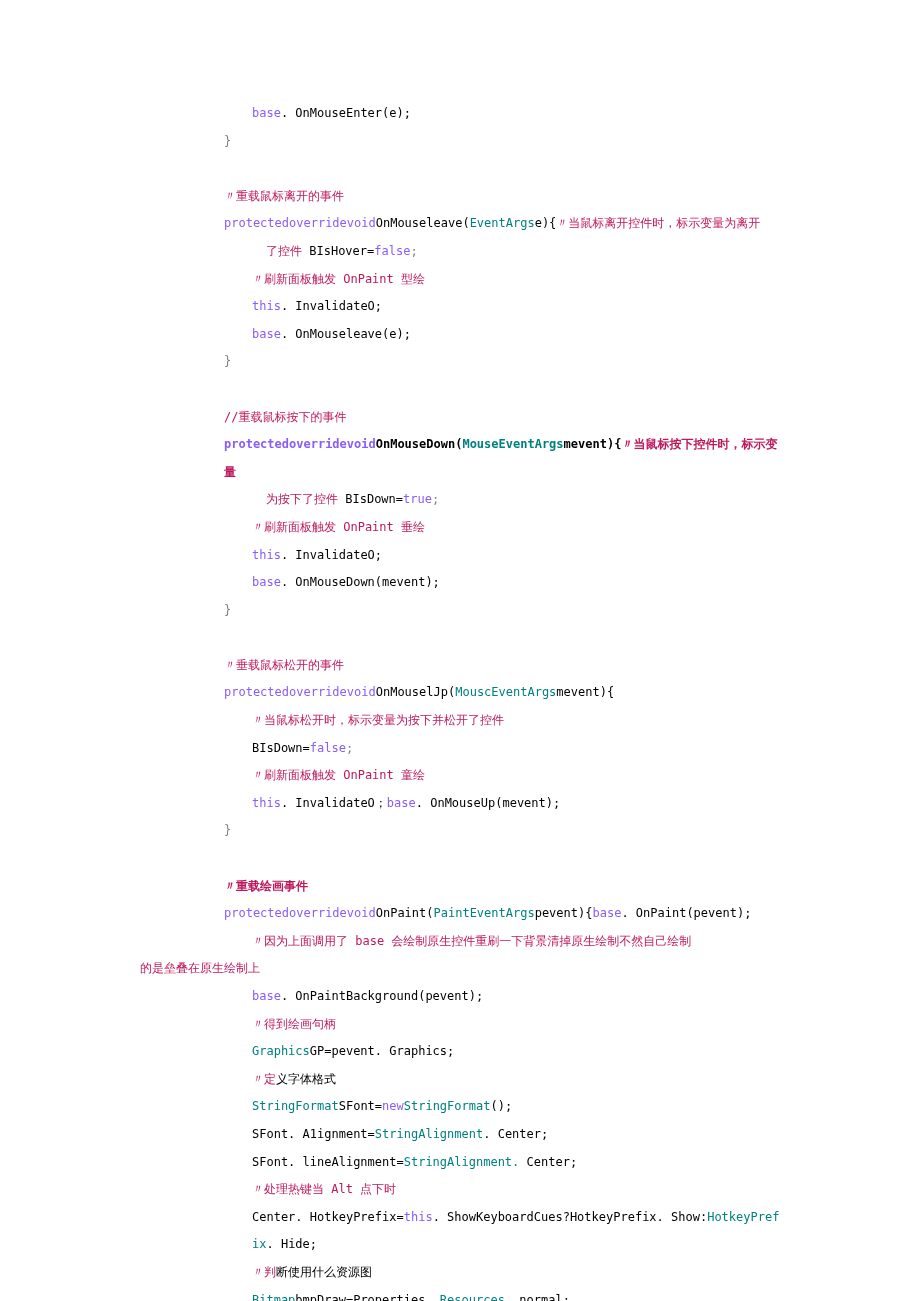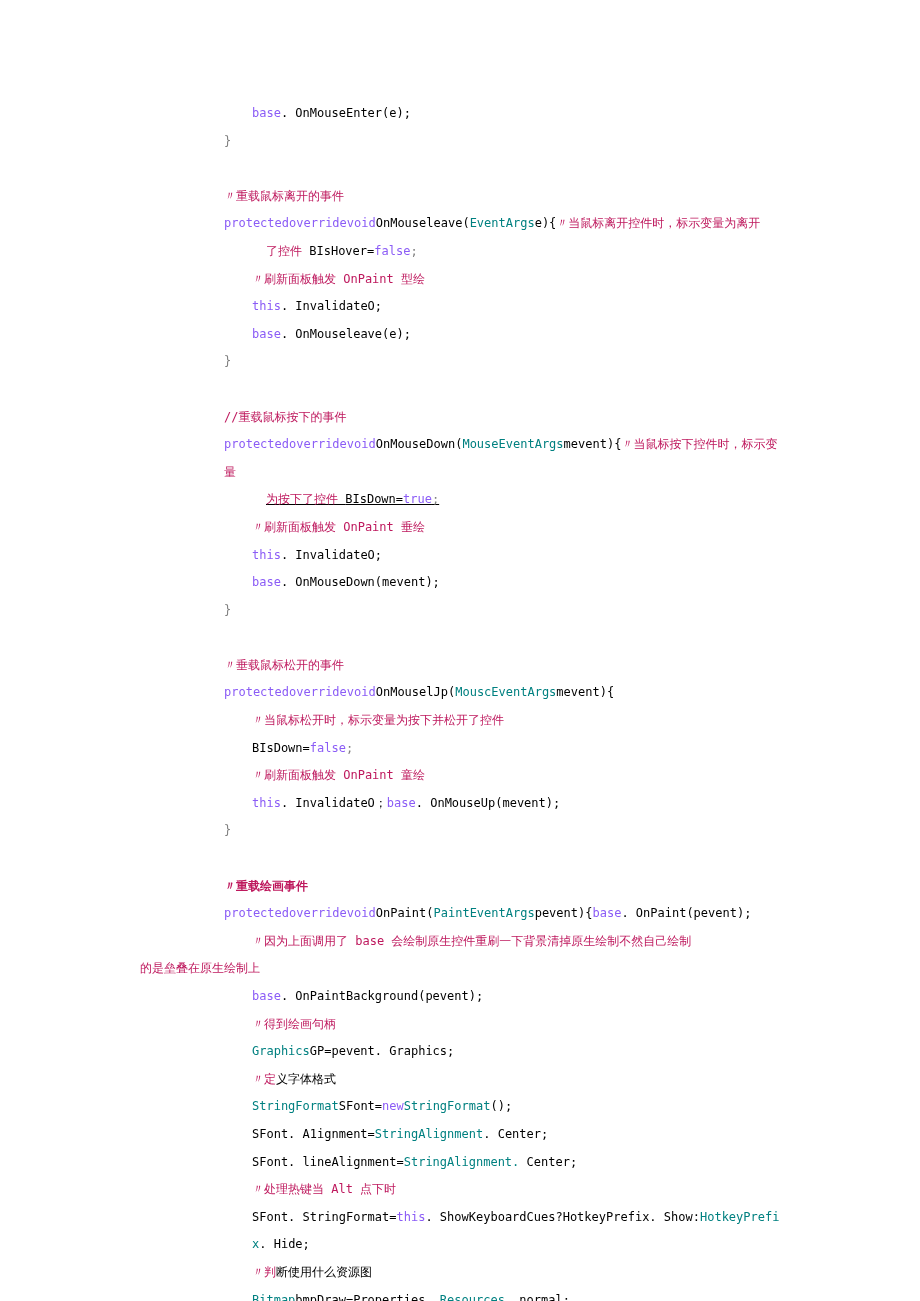--- a/index.html
+++ b/index.html
@@ -35,22 +35,22 @@
       <div class="line" style="padding-left: 0px;">&nbsp;</div>
       <div class="line" style="padding-left: 84px;"><span class="green">〃重载鼠标离开的事件</span></div>
       <div class="line" style="padding-left: 84px;"><span class="blue">protectedoverridevoid</span><span class="black">OnMouseleave(</span><span class="teal">EventArgs</span><span class="black">e){</span><span class="green">〃当鼠标离开控件时，标示变量为离开</span></div>
       <div class="line" style="padding-left: 126px;"><span class="green">了控件 </span><span class="black">BIsHover=</span><span class="blue">false</span><span class="gray">;</span></div>
       <div class="line" style="padding-left: 112px;"><span class="green">〃刷新面板触发 OnPaint 型绘</span></div>
       <div class="line" style="padding-left: 112px;"><span class="blue">this</span><span class="black">. InvalidateO;</span></div>
       <div class="line" style="padding-left: 112px;"><span class="blue">base</span><span class="black">. OnMouseleave(e);</span></div>
       <div class="line" style="padding-left: 84px;"><span class="gray">}</span></div>
       <div class="line" style="padding-left: 0px;">&nbsp;</div>
       <div class="line" style="padding-left: 84px;"><span class="green">//重载鼠标按下的事件</span></div>
-      <div class="line" style="padding-left: 84px;"><span class="blue">protectedoverridevoid</span><span class="black">OnMouseDown(</span><span class="teal">MouseEventArgs</span><span class="black">mevent){</span><span class="green">〃当鼠标按下控件时，标示变量</span></div>
-      <div class="line" style="padding-left: 126px; text-decoration: underline;"><span class="green">为按下了控件 </span><span class="black">BIsDown=</span><span class="blue">true</span><span class="gray">;</span></div>
+      <div class="line" style="padding-left: 84px; font-weight: bold;"><span class="blue">protectedoverridevoid</span><span class="black">OnMouseDown(</span><span class="teal">MouseEventArgs</span><span class="black">mevent){</span><span class="green">〃当鼠标按下控件时，标示变量</span></div>
+      <div class="line" style="padding-left: 126px;"><span class="green">为按下了控件 </span><span class="black">BIsDown=</span><span class="blue">true</span><span class="gray">;</span></div>
       <div class="line" style="padding-left: 112px;"><span class="green">〃刷新面板触发 OnPaint 垂绘</span></div>
       <div class="line" style="padding-left: 112px;"><span class="blue">this</span><span class="black">. InvalidateO;</span></div>
       <div class="line" style="padding-left: 112px;"><span class="blue">base</span><span class="black">. OnMouseDown(mevent);</span></div>
       <div class="line" style="padding-left: 84px;"><span class="gray">}</span></div>
       <div class="line" style="padding-left: 0px;">&nbsp;</div>
       <div class="line" style="padding-left: 84px;"><span class="green">〃垂载鼠标松开的事件</span></div>
       <div class="line" style="padding-left: 84px;"><span class="blue">protectedoverridevoid</span><span class="black">OnMouselJp(</span><span class="teal">MouscEventArgs</span><span class="black">mevent){</span></div>
       <div class="line" style="padding-left: 112px;"><span class="green">〃当鼠标松开时，标示变量为按下并松开了控件</span></div>
       <div class="line" style="padding-left: 112px;"><span class="black">BIsDown=</span><span class="blue">false</span><span class="gray">;</span></div>
       <div class="line" style="padding-left: 112px;"><span class="green">〃刷新面板触发 OnPaint 童绘</span></div>
@@ -62,17 +62,17 @@
       <div class="line" style="padding-left: 112px;"><span class="green">〃因为上面调用了 base 会绘制原生控件重刷一下背景清掉原生绘制不然自己绘制</span></div>
       <div class="line" style="padding-left: 0px;"><span class="green">的是垒叠在原生绘制上</span></div>
       <div class="line" style="padding-left: 112px;"><span class="blue">base</span><span class="black">. OnPaintBackground(pevent);</span></div>
       <div class="line" style="padding-left: 112px;"><span class="green">〃得到绘画句柄</span></div>
       <div class="line" style="padding-left: 112px;"><span class="teal">Graphics</span><span class="black">GP=pevent. Graphics;</span></div>
       <div class="line" style="padding-left: 112px;"><span class="green">〃定</span><span class="black">义字体格式</span></div>
       <div class="line" style="padding-left: 112px;"><span class="teal">StringFormat</span><span class="black">SFont=</span><span class="blue">new</span><span class="teal">StringFormat</span><span class="black">();</span></div>
       <div class="line" style="padding-left: 112px;"><span class="black">SFont. A1ignment=</span><span class="teal">StringAlignment</span><span class="black">. Center;</span></div>
       <div class="line" style="padding-left: 112px;"><span class="black">SFont. lineAlignment=</span><span class="teal">StringAlignment.</span><span class="black"> Center;</span></div>
       <div class="line" style="padding-left: 112px;"><span class="green">〃处理热键当 Alt 点下时</span></div>
-      <div class="line" style="padding-left: 112px;"><span class="black">SFont. StringFormat=</span><span class="blue">this</span><span class="black">. ShowKeyboardCues?HotkeyPrefix. Show:</span><span class="teal">HotkeyPrefix</span><span class="black">. Hide;</span></div>
+      <div class="line" style="padding-left: 112px;"><span class="black">Center. HotkeyPrefix=</span><span class="blue">this</span><span class="black">. ShowKeyboardCues?HotkeyPrefix. Show:</span><span class="teal">HotkeyPrefix</span><span class="black">. Hide;</span></div>
       <div class="line" style="padding-left: 112px;"><span class="green">〃判</span><span class="black">断使用什么资源图</span></div>
       <div class="line" style="padding-left: 112px;"><span class="teal">Bitmap</span><span class="black">bmpDraw=Properties. </span><span class="teal">Resources</span><span class="black">. normal;</span></div>
     </div>
 </div>
 
 </body></html>

